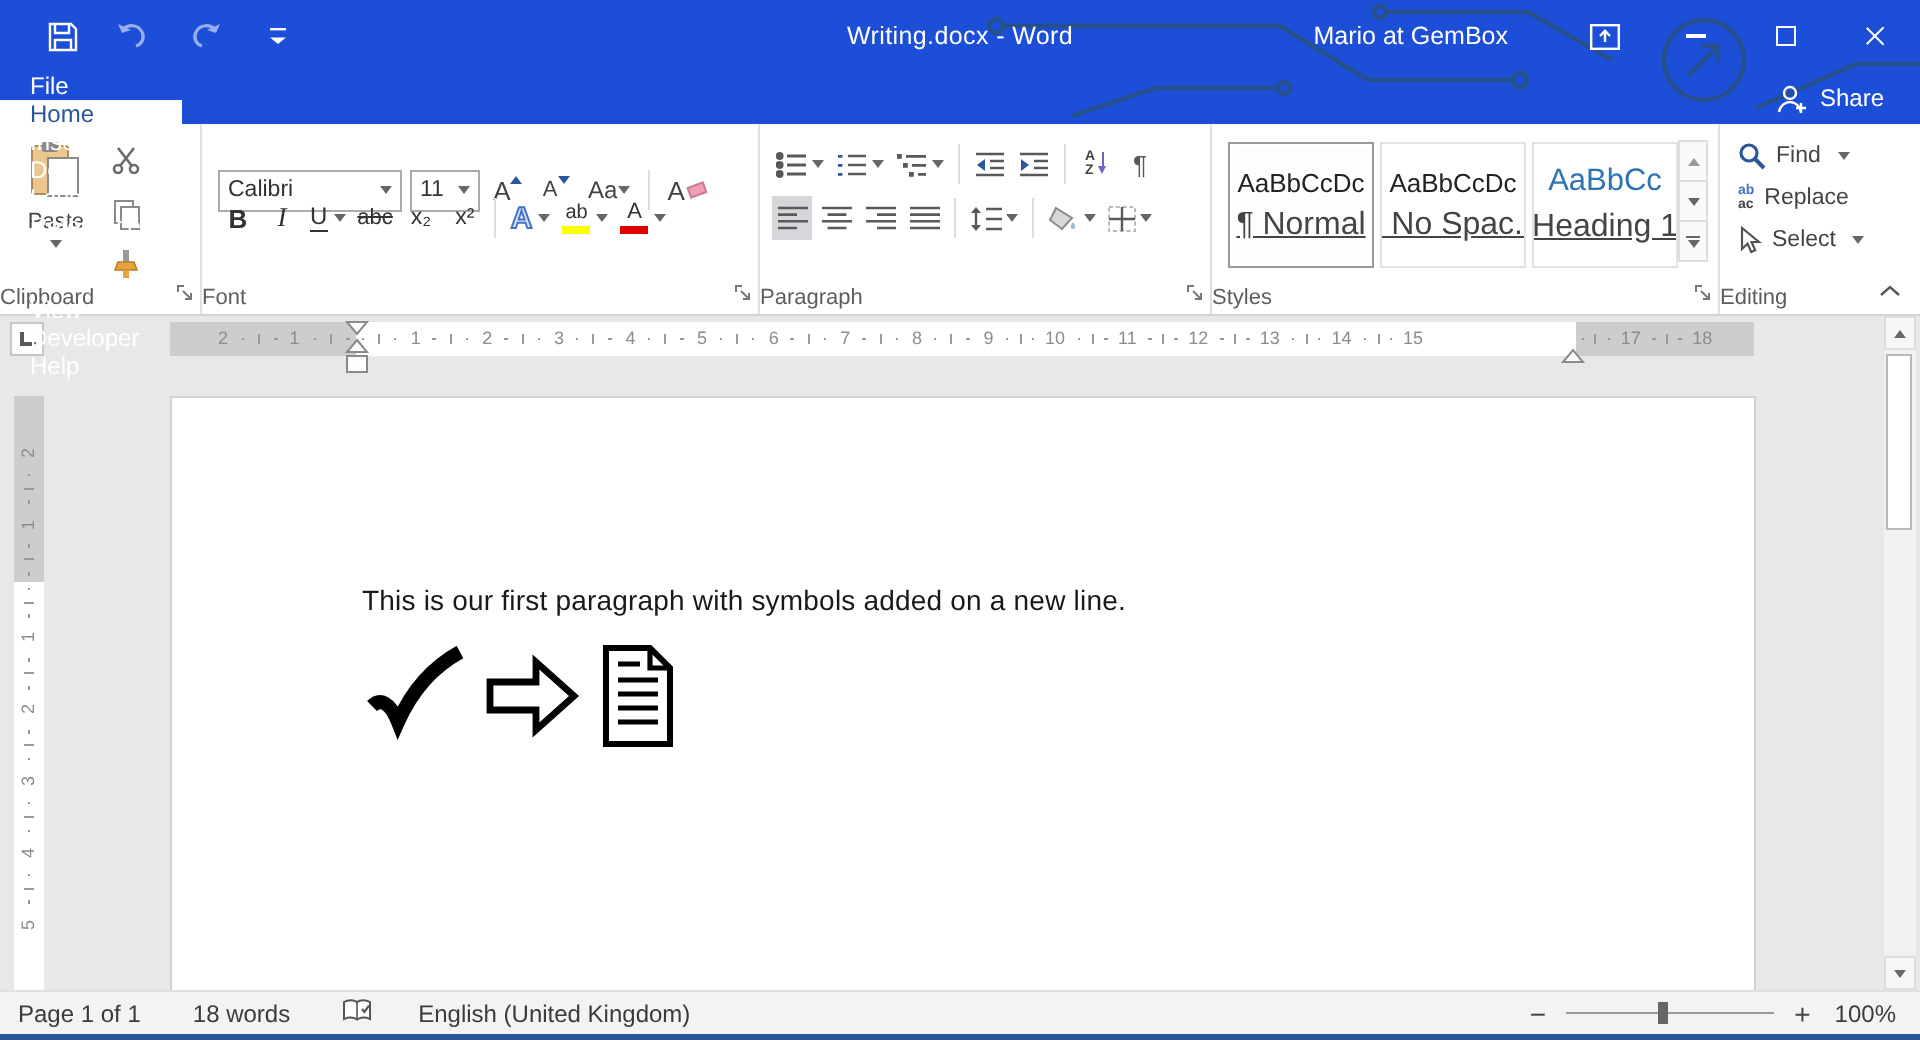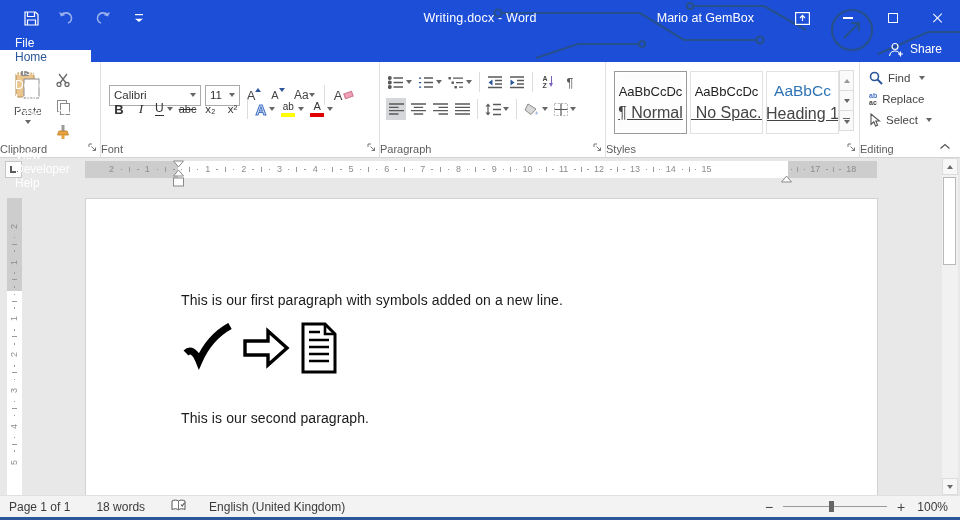--- a/index.html
+++ b/index.html
@@ -802,21 +802,20 @@
         </svg>
         <svg width="48" height="42" viewBox="0 0 48 42">
           <polygon points="3,14 26,14 26,4 45,21 26,38 26,28 3,28" fill="#fff" stroke="#000" stroke-width="3.4"></polygon>
         </svg>
         <svg width="40" height="52" viewBox="0 0 40 52">
           <path d="M4 2 H26 L36 12 V50 H4 Z" fill="#fff" stroke="#000" stroke-width="3"></path>
           <path d="M26 2 V12 H36" fill="none" stroke="#000" stroke-width="2.6"></path>
           <path d="M10 10 H21 M10 18 H30 M10 25 H30 M10 32 H30 M10 39 H30" stroke="#000" stroke-width="2.6"></path>
         </svg>
       </div>
-      <div class="doc-text p2">This is our second paragraph.</div>
     </div>
 
     <div class="vscroll">
       <span class="varrow up">
           <span class="tri-up" style="border-bottom-color:#6a6a6a"></span>
         </span>
       <span class="vthumb"></span>
       <span class="varrow down">
           <span class="tri-down" style="border-top-color:#6a6a6a"></span>
         </span>

